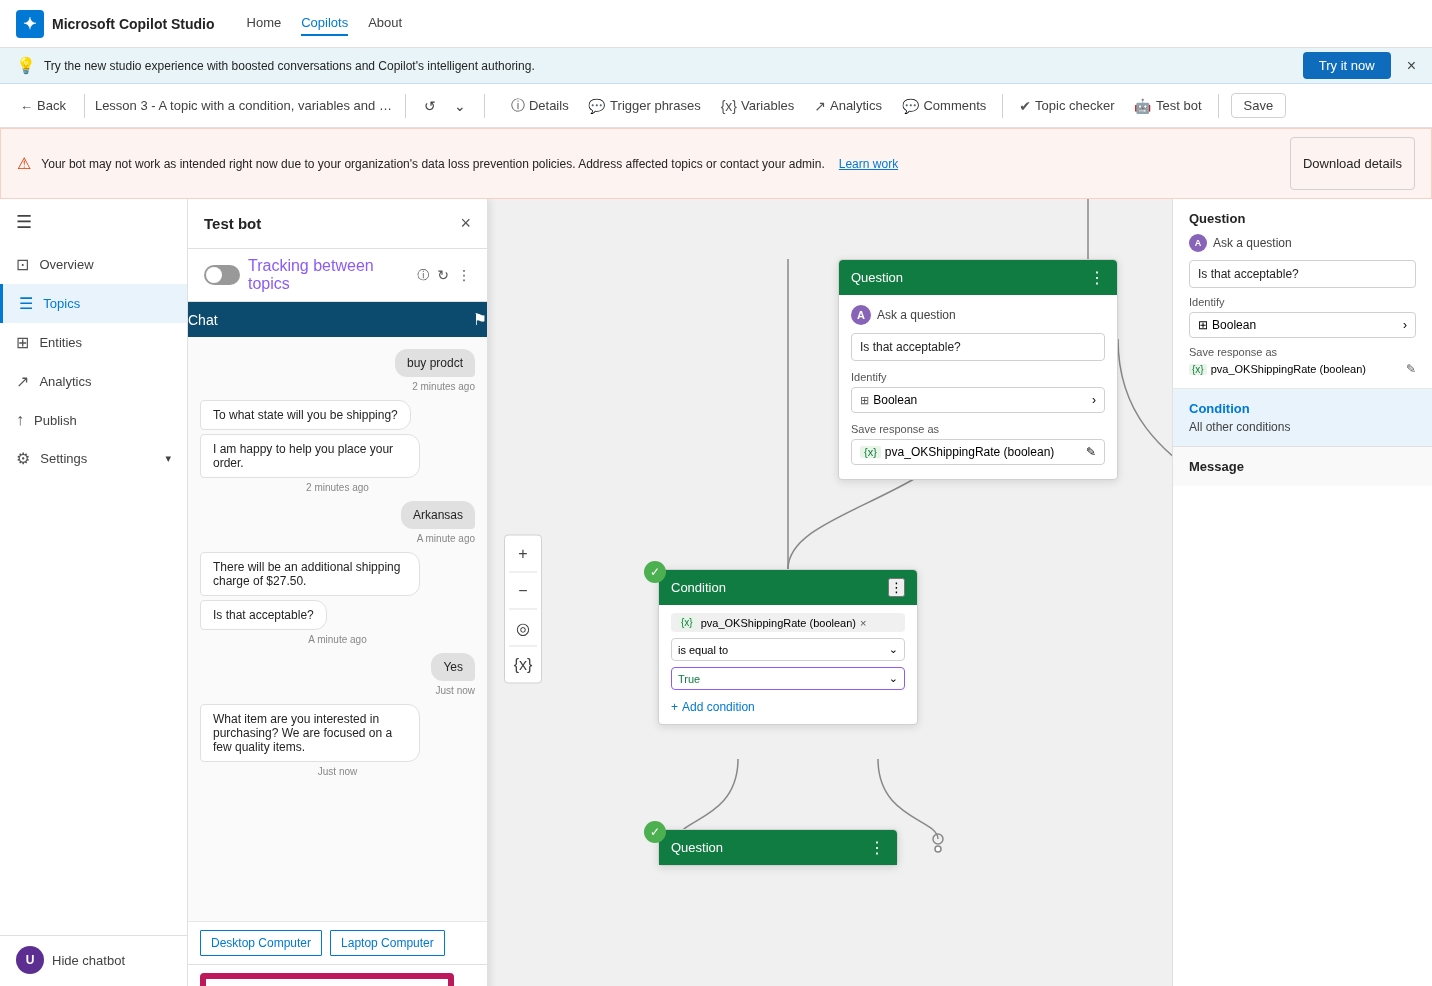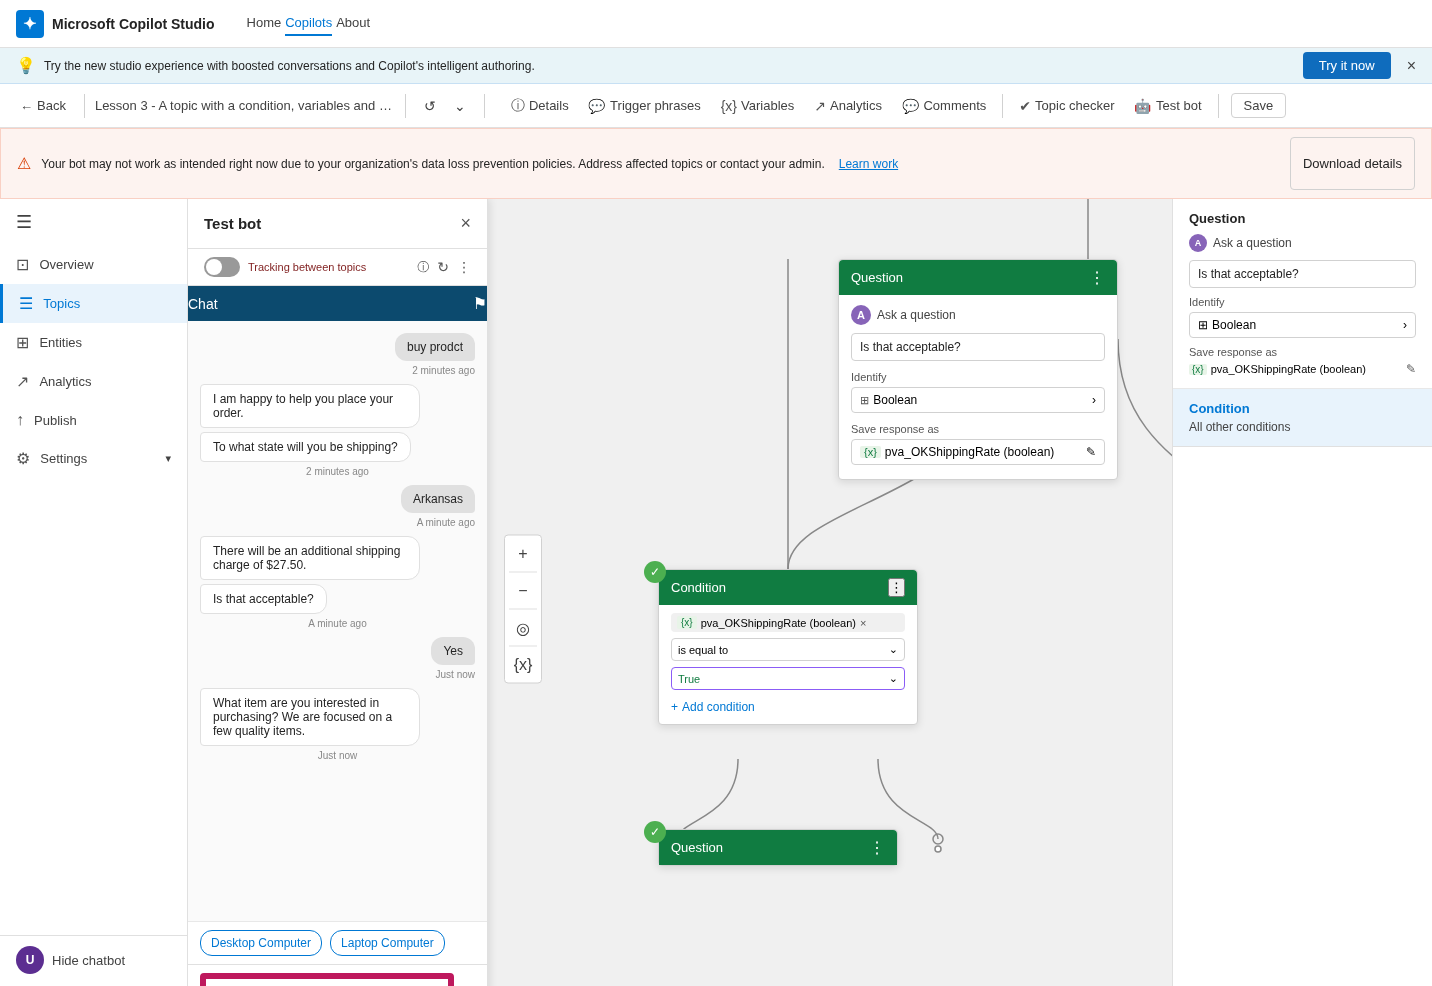--- a/index.html
+++ b/index.html
@@ -5,21 +5,21 @@
     * { box-sizing: border-box; margin: 0; padding: 0; font-family: 'Segoe UI', Arial, sans-serif; }
     body { width: 1432px; height: 986px; overflow: hidden; background: #f3f3f3; font-size: 13px; }
 
     
     .top-nav {
       height: 48px; background: #fff; display: flex; align-items: center; padding: 0 16px;
       border-bottom: 1px solid #e0e0e0; gap: 24px;
     }
     .top-nav-logo { display: flex; align-items: center; gap: 8px; font-weight: 600; font-size: 14px; color: #242424; }
     .top-nav-logo .logo-icon { width: 28px; height: 28px; background: #0078d4; border-radius: 4px; display: flex; align-items: center; justify-content: center; color: white; font-size: 16px; }
-    .top-nav-links { display: flex; gap: 4px; margin-left: 8px; }
+    .top-nav-links { display: flex; gap: 20px; margin-left: 8px; }
     .top-nav-link { font-size: 13px; color: #424242; text-decoration: none; cursor: pointer; padding: 4px 0; }
     .top-nav-link.active { color: #0078d4; border-bottom: 2px solid #0078d4; font-weight: 500; }
 
     
     .banner {
       height: 36px; background: #e8f4f8; display: flex; align-items: center; padding: 0 16px;
       gap: 8px; border-bottom: 1px solid #c7e0f4;
     }
     .banner-text { font-size: 12px; color: #242424; }
     .banner-btn {
@@ -149,42 +149,42 @@
       position: absolute; left: 0; top: 0; width: 300px; height: 100%;
       background: #fff; border-right: 1px solid #e0e0e0; display: flex; flex-direction: column;
       box-shadow: 2px 0 8px rgba(0,0,0,0.1); z-index: 10;
     }
     .testbot-header { padding: 14px 16px; display: flex; align-items: center; justify-content: space-between; border-bottom: 1px solid #e0e0e0; }
     .testbot-title { font-size: 15px; font-weight: 600; color: #242424; }
     .testbot-close { background: none; border: none; cursor: pointer; font-size: 18px; color: #555; }
     .testbot-controls { padding: 8px 16px; display: flex; align-items: center; gap: 8px; border-bottom: 1px solid #e0e0e0; }
     .toggle-switch { width: 36px; height: 20px; background: #999; border-radius: 10px; position: relative; cursor: pointer; }
     .toggle-knob { width: 16px; height: 16px; background: #fff; border-radius: 50%; position: absolute; top: 2px; left: 2px; }
-    .tracking-label { font-size: 11px; color: #7f1d1d; flex: 1; }
+    .tracking-label { font-size: 16px; color: #8b5cf6; flex: 1; }
     .info-icon { font-size: 12px; color: #555; cursor: pointer; }
     .refresh-icon { font-size: 14px; color: #555; cursor: pointer; }
     .more-icon { font-size: 14px; color: #555; cursor: pointer; }
 
     
     .chat-header { background: #0c4a6e; color: white; padding: 8px 0; display: flex; align-items: center; justify-content: space-between; }
     .chat-title { font-size: 14px; font-weight: 500; }
     .chat-flag-icon { font-size: 16px; cursor: pointer; }
 
     
     .chat-messages { flex: 1; overflow-y: auto; padding: 12px; background: #fafafa; }
     .chat-msg-right { display: flex; justify-content: flex-end; margin-bottom: 4px; }
     .chat-msg-right .bubble { background: #e0e0e0; border-radius: 12px 12px 4px 12px; padding: 7px 12px; font-size: 12px; color: #242424; max-width: 200px; }
     .chat-msg-left { display: flex; justify-content: flex-start; margin-bottom: 4px; }
     .chat-msg-left .bubble { background: #fff; border: 1px solid #e0e0e0; border-radius: 4px 12px 12px 4px; padding: 7px 12px; font-size: 12px; color: #242424; max-width: 220px; }
     .chat-timestamp { text-align: center; font-size: 10px; color: #888; margin: 4px 0 8px; }
     .chat-timestamp-right { text-align: right; font-size: 10px; color: #888; margin: 2px 0 8px; }
 
     
     .chat-options { padding: 8px 12px; display: flex; gap: 8px; border-top: 1px solid #e8e8e8; flex-wrap: wrap; }
-    .chat-option-btn { border: 1px solid #0078d4; color: #0078d4; background: #fff; border-radius: 12px; padding: 5px 10px; font-size: 12px; cursor: pointer; }
+    .chat-option-btn { border: 1px solid #0078d4; color: #0078d4; background: #fff; border-radius: 1px; padding: 5px 10px; font-size: 12px; cursor: pointer; }
 
     
     .chat-input-area { padding: 8px 12px; border-top: 1px solid #e0e0e0; display: flex; align-items: center; gap: 6px; }
     .chat-input { flex: 1; border: 6px solid #be185d; border-radius: 4px; padding: 6px 8px; font-size: 12px; color: #888; outline: none; }
     .chat-send-btn { background: none; border: none; cursor: pointer; font-size: 18px; color: #0078d4; }
 
     
     svg.connections { position: absolute; top: 0; left: 0; pointer-events: none; }
 
     
@@ -339,24 +339,24 @@
       </div>
 
       <div class="chat-messages">
 
         <div class="chat-msg-right">
           <div class="bubble">buy prodct</div>
         </div>
         <div class="chat-timestamp-right">2 minutes ago</div>
 
         <div class="chat-msg-left">
+          <div class="bubble">To what state will you be shipping?</div>
+        </div>
+        <div class="chat-msg-left">
           <div class="bubble">I am happy to help you place your order.</div>
-        </div>
-        <div class="chat-msg-left">
-          <div class="bubble">To what state will you be shipping?</div>
         </div>
         <div class="chat-timestamp">2 minutes ago</div>
 
         <div class="chat-msg-right">
           <div class="bubble">Arkansas</div>
         </div>
         <div class="chat-timestamp-right">A minute ago</div>
 
         <div class="chat-msg-left">
           <div class="bubble">There will be an additional shipping charge of $27.50.</div>
@@ -509,15 +509,18 @@
         <span>pva_OKShippingRate (boolean)</span>
         <span class="right-panel-edit-icon">✎</span>
       </div>
     </div>
 
     <div class="condition-right-section">
       <div class="condition-right-title">Condition</div>
       <div class="condition-right-sub">All other conditions</div>
     </div>
 
+    <div class="message-right-section">
+      <div class="message-right-title">Message</div>
+    </div>
   </div>
 
 </div>
 
 </body></html>

